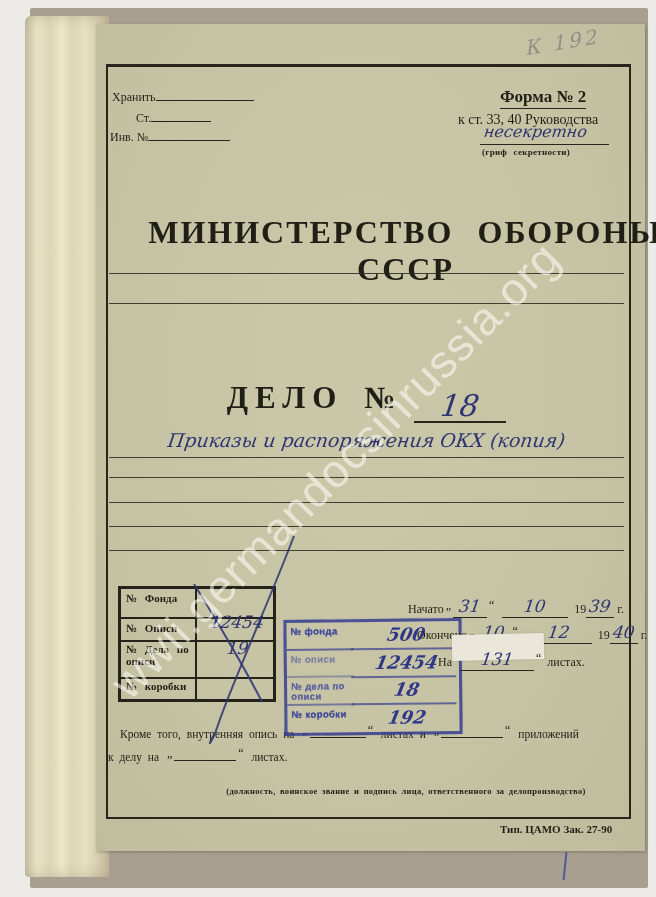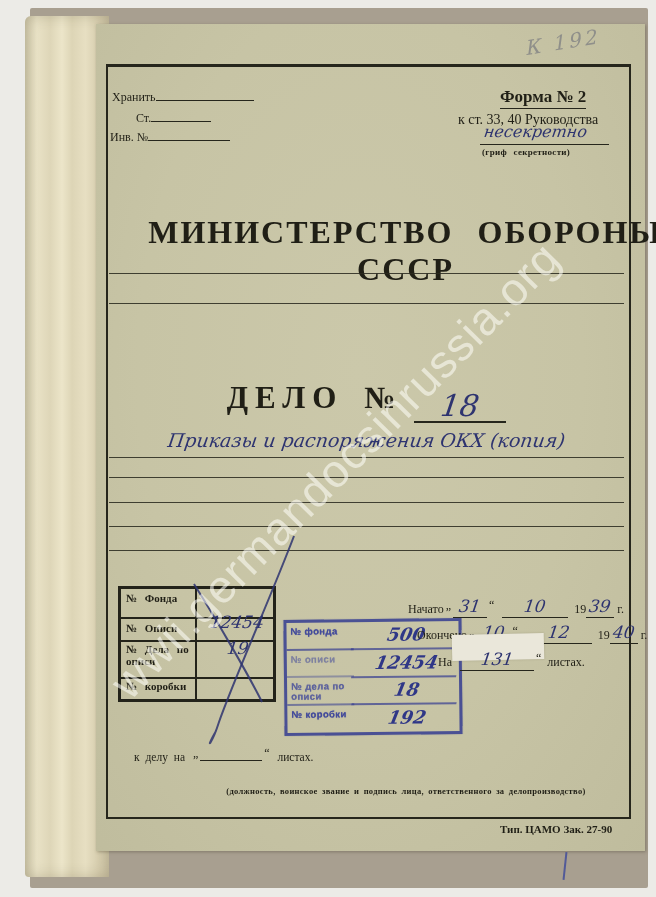--- a/index.html
+++ b/index.html
@@ -172,21 +172,28 @@
     <span class="du" style="width:28px;"><span class="hw">40</span></span>
     <span style="margin-left:3px;">г.</span>
   </div>
   <div class="abs daterow" style="left:342px;top:626px;z-index:3;">
     <span>На</span>
     <span class="du" style="width:74px;margin-left:8px;"><span class="patch"></span><span class="hw" style="position:relative;z-index:2;">131</span></span>
     <span class="q">“</span>
     <span style="margin-left:4px;">листах.</span>
   </div>
 
-  <div class="abs print" style="left:38px;top:726px;font-size:11.5px;word-spacing:3px;">
+  <div class="abs print" style="left:24px;top:703px;font-size:11.5px;word-spacing:3px;">
+    <span>Кроме того, внутренняя опись на</span>
+    <span class="q">„</span><span class="blank" style="width:56px;"></span><span class="q">“</span>
+    <span>листах и</span>
+    <span class="q">„</span><span class="blank" style="width:62px;"></span><span class="q">“</span>
+    <span>приложений</span>
+  </div>
+  <div class="abs print" style="left:12px;top:726px;font-size:11.5px;word-spacing:3px;">
     <span>к делу на</span>
     <span class="q">„</span><span class="blank" style="width:62px;"></span><span class="q">“</span>
     <span>листах.</span>
   </div>
   <div class="abs cap center" style="left:100px;top:762px;width:420px;font-size:8.5px;word-spacing:2px;">(должность, воинское звание и подпись лица, ответственного за делопроизводство)</div>
 
   <div class="abs print b" style="left:404px;top:799px;font-size:11px;">Тип. ЦАМО Зак. 27-90</div>
 </div>
 
 <div class="abs" style="left:564px;top:852px;width:2px;height:28px;background:#3c489a;transform:rotate(6deg);opacity:.8;"></div>

